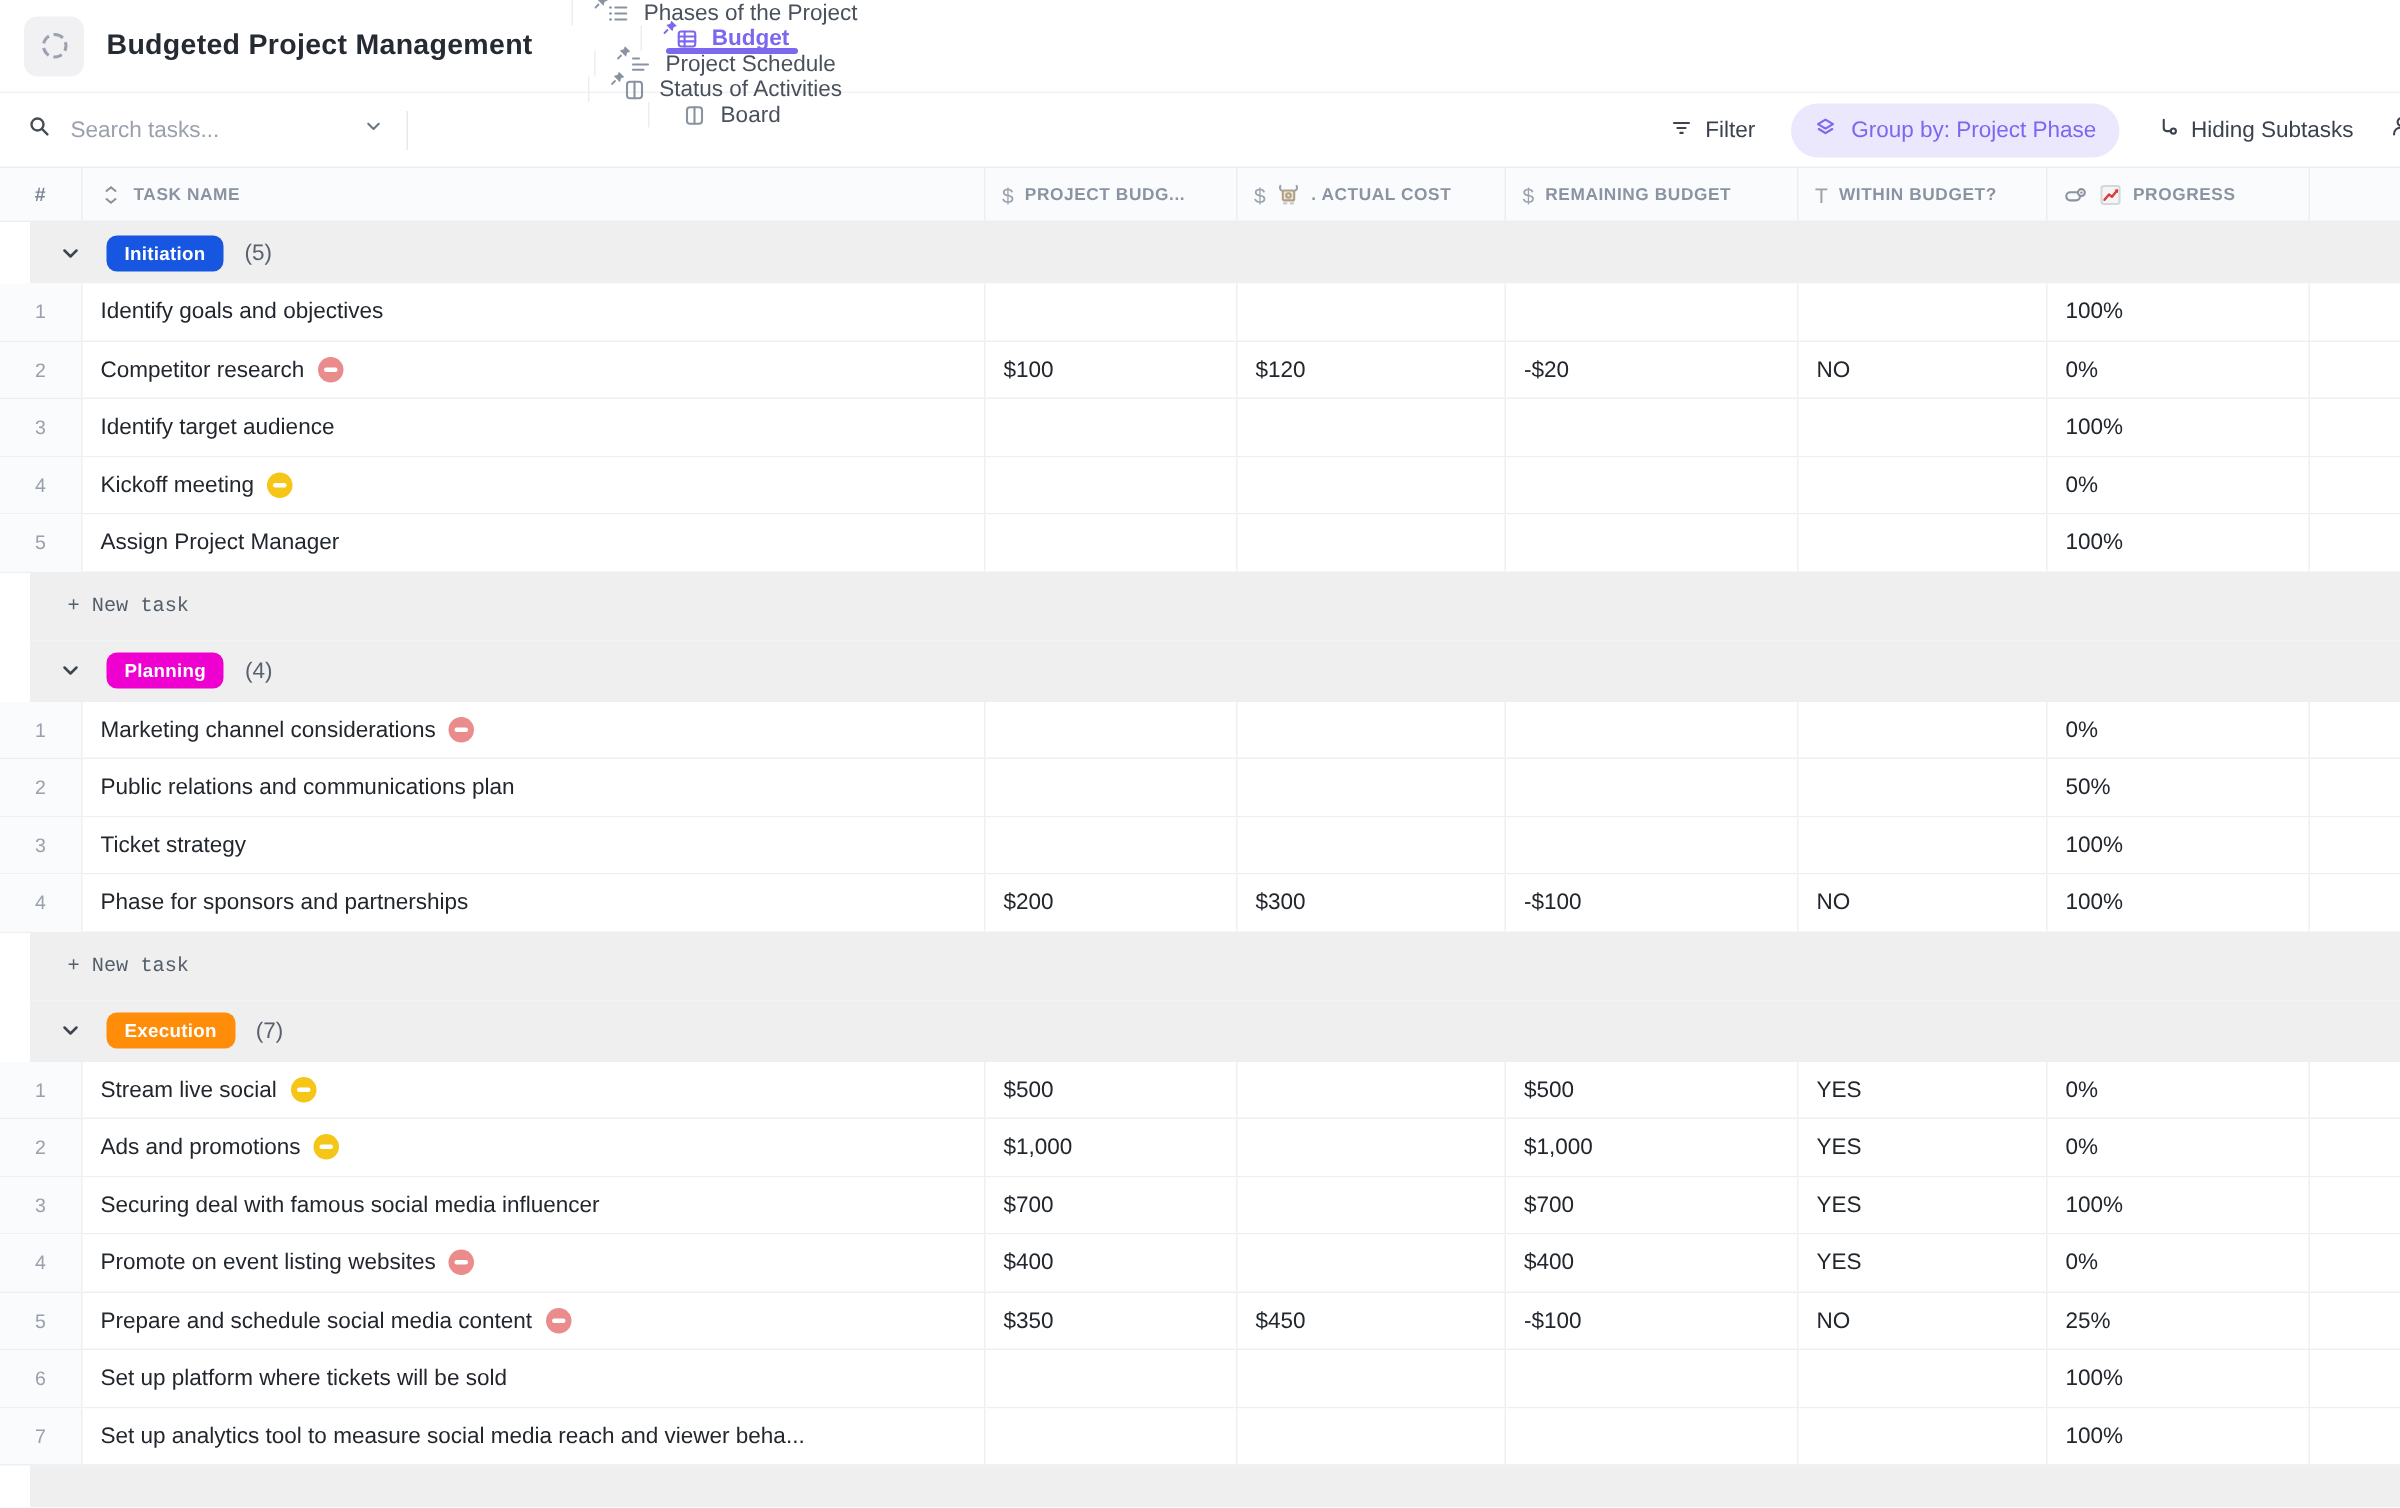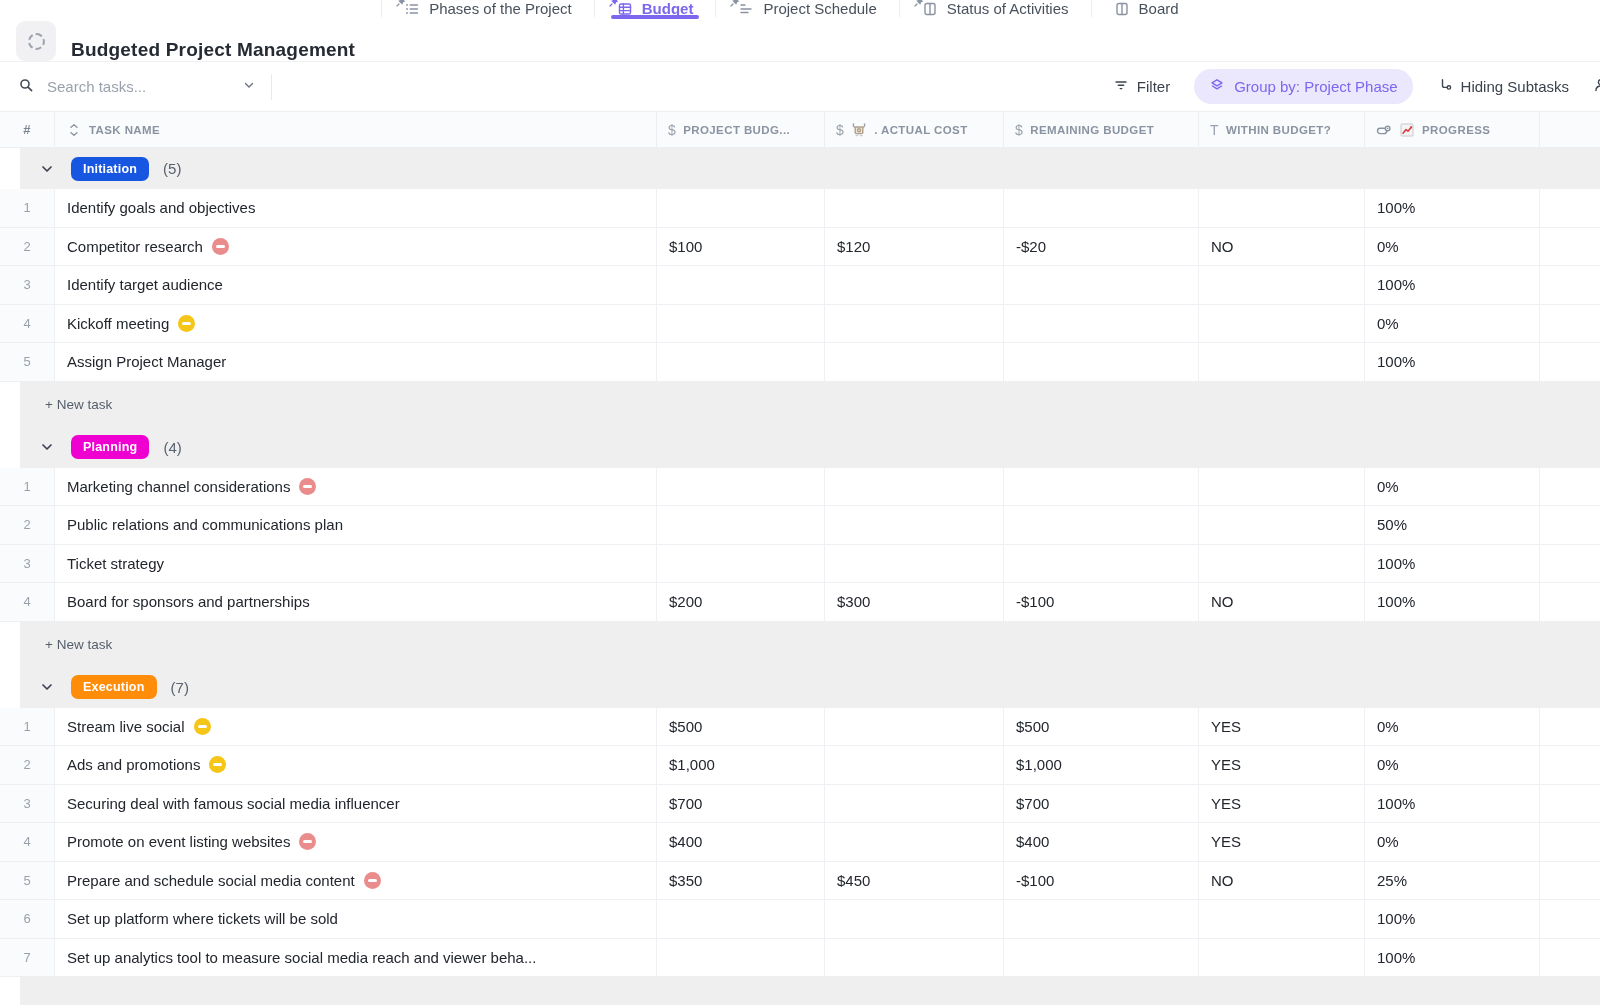--- a/index.html
+++ b/index.html
@@ -2,25 +2,25 @@
 <html><head>
 <meta charset="utf-8">
 <style>
   * { box-sizing: border-box; }
   html,body { margin:0; padding:0; background:#fff; }
   body { font-family:"Liberation Sans", sans-serif; color:#262b33; }
   .app { width:1600px; height:1005px; overflow:hidden; background:#fff; position:relative; }
 
   
   .topbar { height:62px; display:flex; align-items:stretch; padding-left:16px; border-bottom:1px solid #f1f1f3; background:#fff; }
-  .topbar-left { display:flex; align-items:flex-end; }
+  .topbar-left { display:flex; align-items:center; }
   .app-icon { width:40px; height:40px; border-radius:9px; background:#f1f1f4; display:flex; align-items:center; justify-content:center; margin-right:15px; flex:0 0 auto; }
   .dashed-circle { width:17px; height:17px; border:2px dashed #9ba2ae; border-radius:50%; }
   .title { font-size:19px; font-weight:700; letter-spacing:.2px; margin:0 26px 0 0; white-space:nowrap; }
-  .tabs { display:flex; align-items:flex-start; }
+  .tabs { display:flex; align-items:center;flex-direction:column; }
   .tab { display:flex; align-items:center; gap:9px; padding:0 22px; font-size:15px; color:#49515d; position:relative; border-left:1px solid #ededf0; cursor:pointer; white-space:nowrap; }
   .tab .tab-icon { position:relative; display:flex; }
   .tab .pin { position:absolute; top:-8px; left:-8px; }
   .tab.active { color:#7b68ee; font-weight:600; }
   .tab.active::after { content:""; position:absolute; left:16px; right:16px; bottom:-2px; height:4px; border-radius:4px; background:#7b68ee; }
 
   
   .toolbar { height:50px; display:flex; align-items:center; padding:0 0 0 18px; border-bottom:1px solid #eceef1; overflow:hidden; }
   .search { display:flex; align-items:center; gap:11px; }
   .search input { border:none; outline:none; font-size:15px; width:185px; color:#333a44; background:transparent; }
@@ -47,21 +47,21 @@
   .flag { width:17px; height:17px; border-radius:50%; position:relative; flex:0 0 auto; }
   .flag::after { content:""; position:absolute; left:4px; right:4px; top:7px; height:3px; border-radius:2px; background:#fff; }
 
   .band { background:#efeff0; display:flex; align-items:center;margin-left:20px; }
   .band.group-hdr { height:41px; gap:14px; padding-left:17px; }
   .band.newtask { height:45px; padding-left:25px; font-size:13.5px; color:#545e6a; }
   .band.bottom { height:28px; }
   .chev-btn { display:flex; align-items:center; justify-content:center; width:20px; height:20px; cursor:pointer; }
   .badge { color:#fff; font-weight:700; font-size:12.5px; padding:5px 12px; border-radius:7px; letter-spacing:.2px; }
   .count { color:#59616d; font-size:15px; }
-  .newtask-label { cursor:pointer; }
+  .newtask-label { cursor:pointer;font-family:Liberation Mono, monospace; }
 </style>
 </head>
 <body>
 
 <div class="app">
 
   <header class="topbar">
     <div class="topbar-left">
       <div class="app-icon">
         <span class="dashed-circle"></span>
@@ -361,21 +361,21 @@
         <div class="cell c-budget"></div>
         <div class="cell c-actual"></div>
         <div class="cell c-remaining"></div>
         <div class="cell c-within"></div>
         <div class="cell c-progress">100%</div>
         <div class="cell c-spacer"></div>
       </div>
       <div class="grid row">
         <div class="cell c-num">4</div>
         <div class="cell c-name">
-          <span>Board for sponsors and partnerships</span>
+          <span>Phase for sponsors and partnerships</span>
         </div>
         <div class="cell c-budget">$200</div>
         <div class="cell c-actual">$300</div>
         <div class="cell c-remaining">-$100</div>
         <div class="cell c-within">NO</div>
         <div class="cell c-progress">100%</div>
         <div class="cell c-spacer"></div>
       </div>
       <div class="band newtask">
         <span class="newtask-label">+ New task</span>

